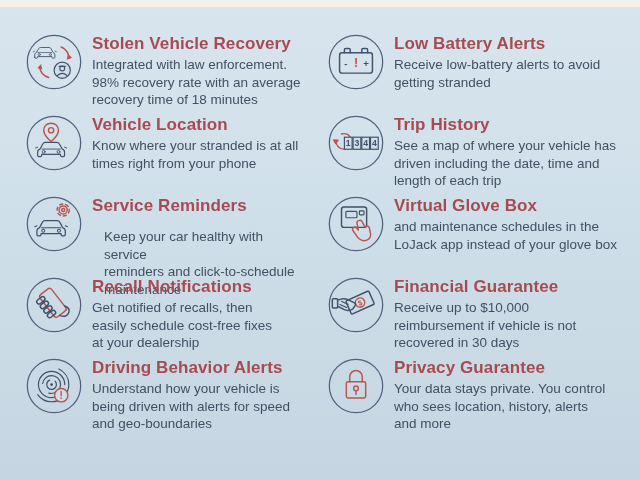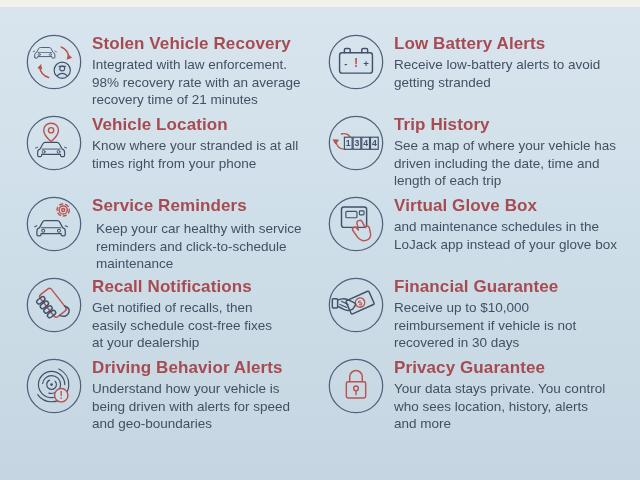--- a/index.html
+++ b/index.html
@@ -66,21 +66,21 @@
           <circle class="lnthin" cx="38.5" cy="36.6" r="2.5"></circle>
           <path class="lnthin" d="M35.3 34.6 h6.4"></path>
           <path class="lnthin" d="M33.6 44 q4.9 -4.4 9.8 0"></path>
         </svg>
       </div>
       <div class="txt">
         <h3>Stolen Vehicle Recovery</h3>
         <p style="margin:0">
           <span class="line">Integrated with law enforcement.</span>
           <span class="line">98% recovery rate with an average</span>
-          <span class="line">recovery time of 21 minutes</span>
+          <span class="line">recovery time of 18 minutes</span>
         </p>
       </div>
     </div>
 
     <div class="feature">
       <div class="icon-wrap">
         <svg width="58" height="58" viewBox="0 0 60 60">
           <circle class="ring" cx="30" cy="30" r="27.6"></circle>
           <use href="#car-front" x="9" y="24" width="36" height="22.9"></use>
           <path class="rd" d="M27 9.5 c-4.6 0 -7.6 3.3 -7.6 7.3 c0 5.3 7.6 11.7 7.6 11.7 s7.6 -6.4 7.6 -11.7 c0 -4 -3 -7.3 -7.6 -7.3 z"></path>
@@ -101,21 +101,21 @@
         <svg width="58" height="58" viewBox="0 0 60 60">
           <circle class="ring" cx="30" cy="30" r="27.6"></circle>
           <use href="#car-front" x="8" y="21" width="38" height="24.2"></use>
           <circle class="rd" cx="39.5" cy="15.5" r="6.3" stroke-width="3" stroke-dasharray="3.2 3.1" fill="none"></circle>
           <circle class="rd" cx="39.5" cy="15.5" r="4.2"></circle>
           <circle class="rd" cx="39.5" cy="15.5" r="1.6"></circle>
         </svg>
       </div>
       <div class="txt">
         <h3>Service Reminders</h3>
-        <p style="margin:4px">
+        <p style="margin:12px">
           <span class="line">Keep your car healthy with service</span>
           <span class="line">reminders and click-to-schedule</span>
           <span class="line">maintenance</span>
         </p>
       </div>
     </div>
 
     <div class="feature">
       <div class="icon-wrap">
         <svg width="58" height="58" viewBox="0 0 60 60">

